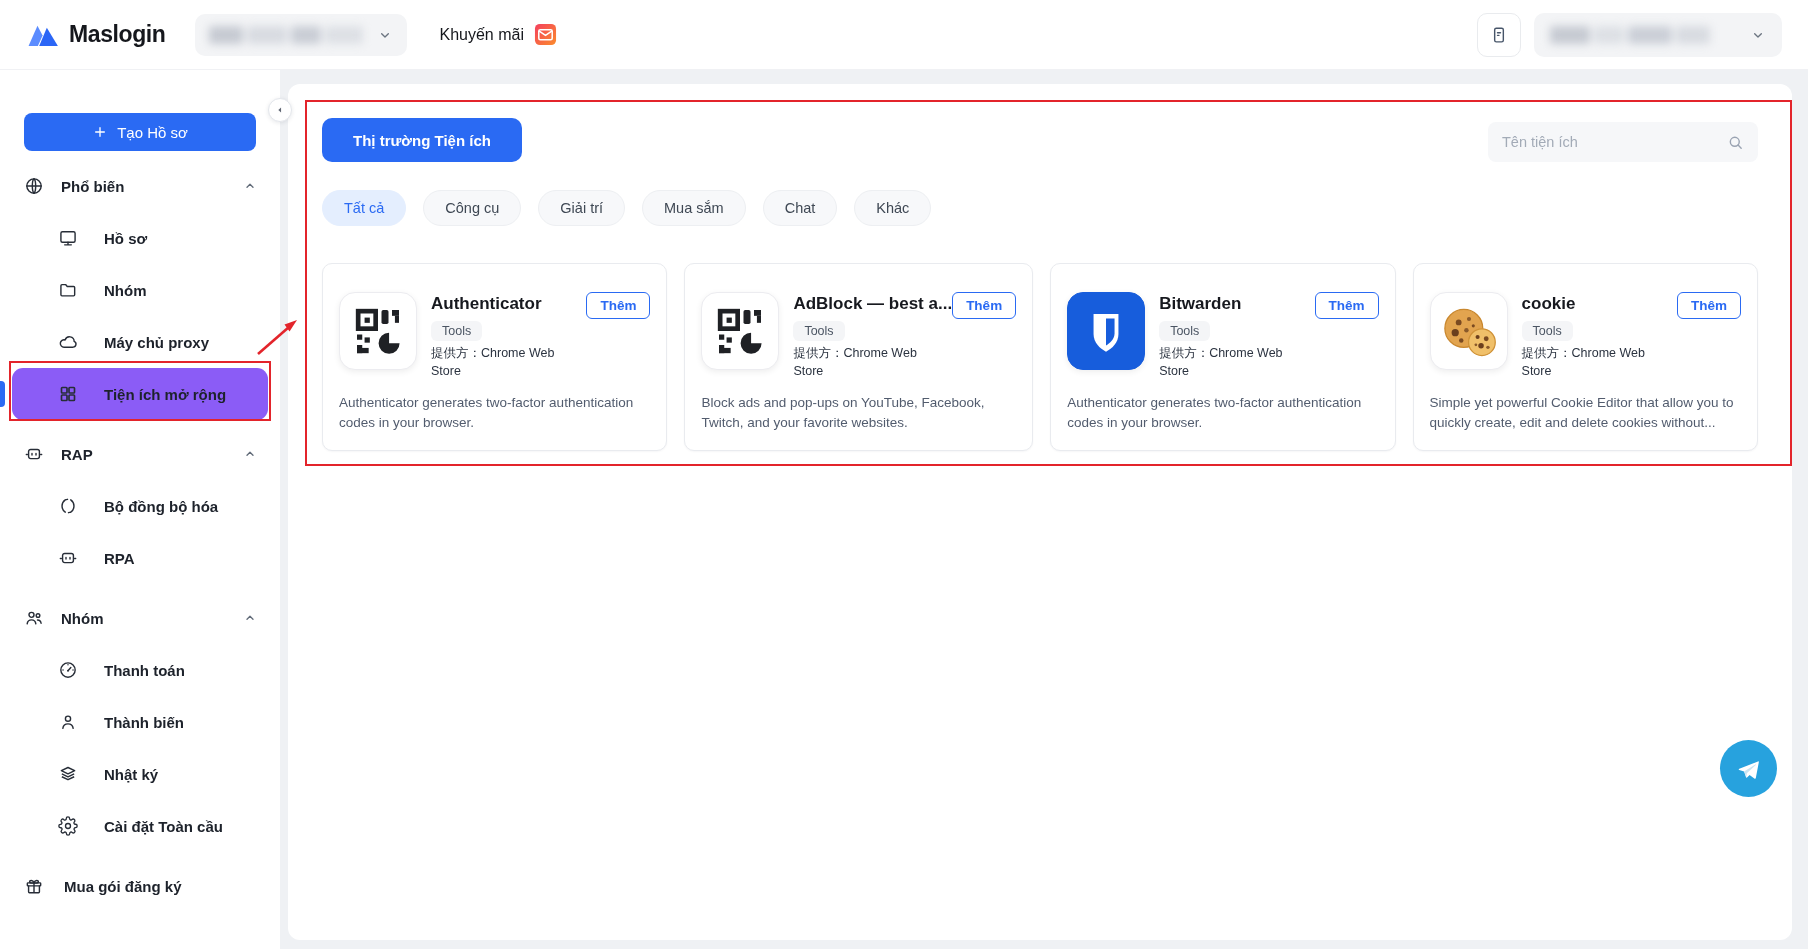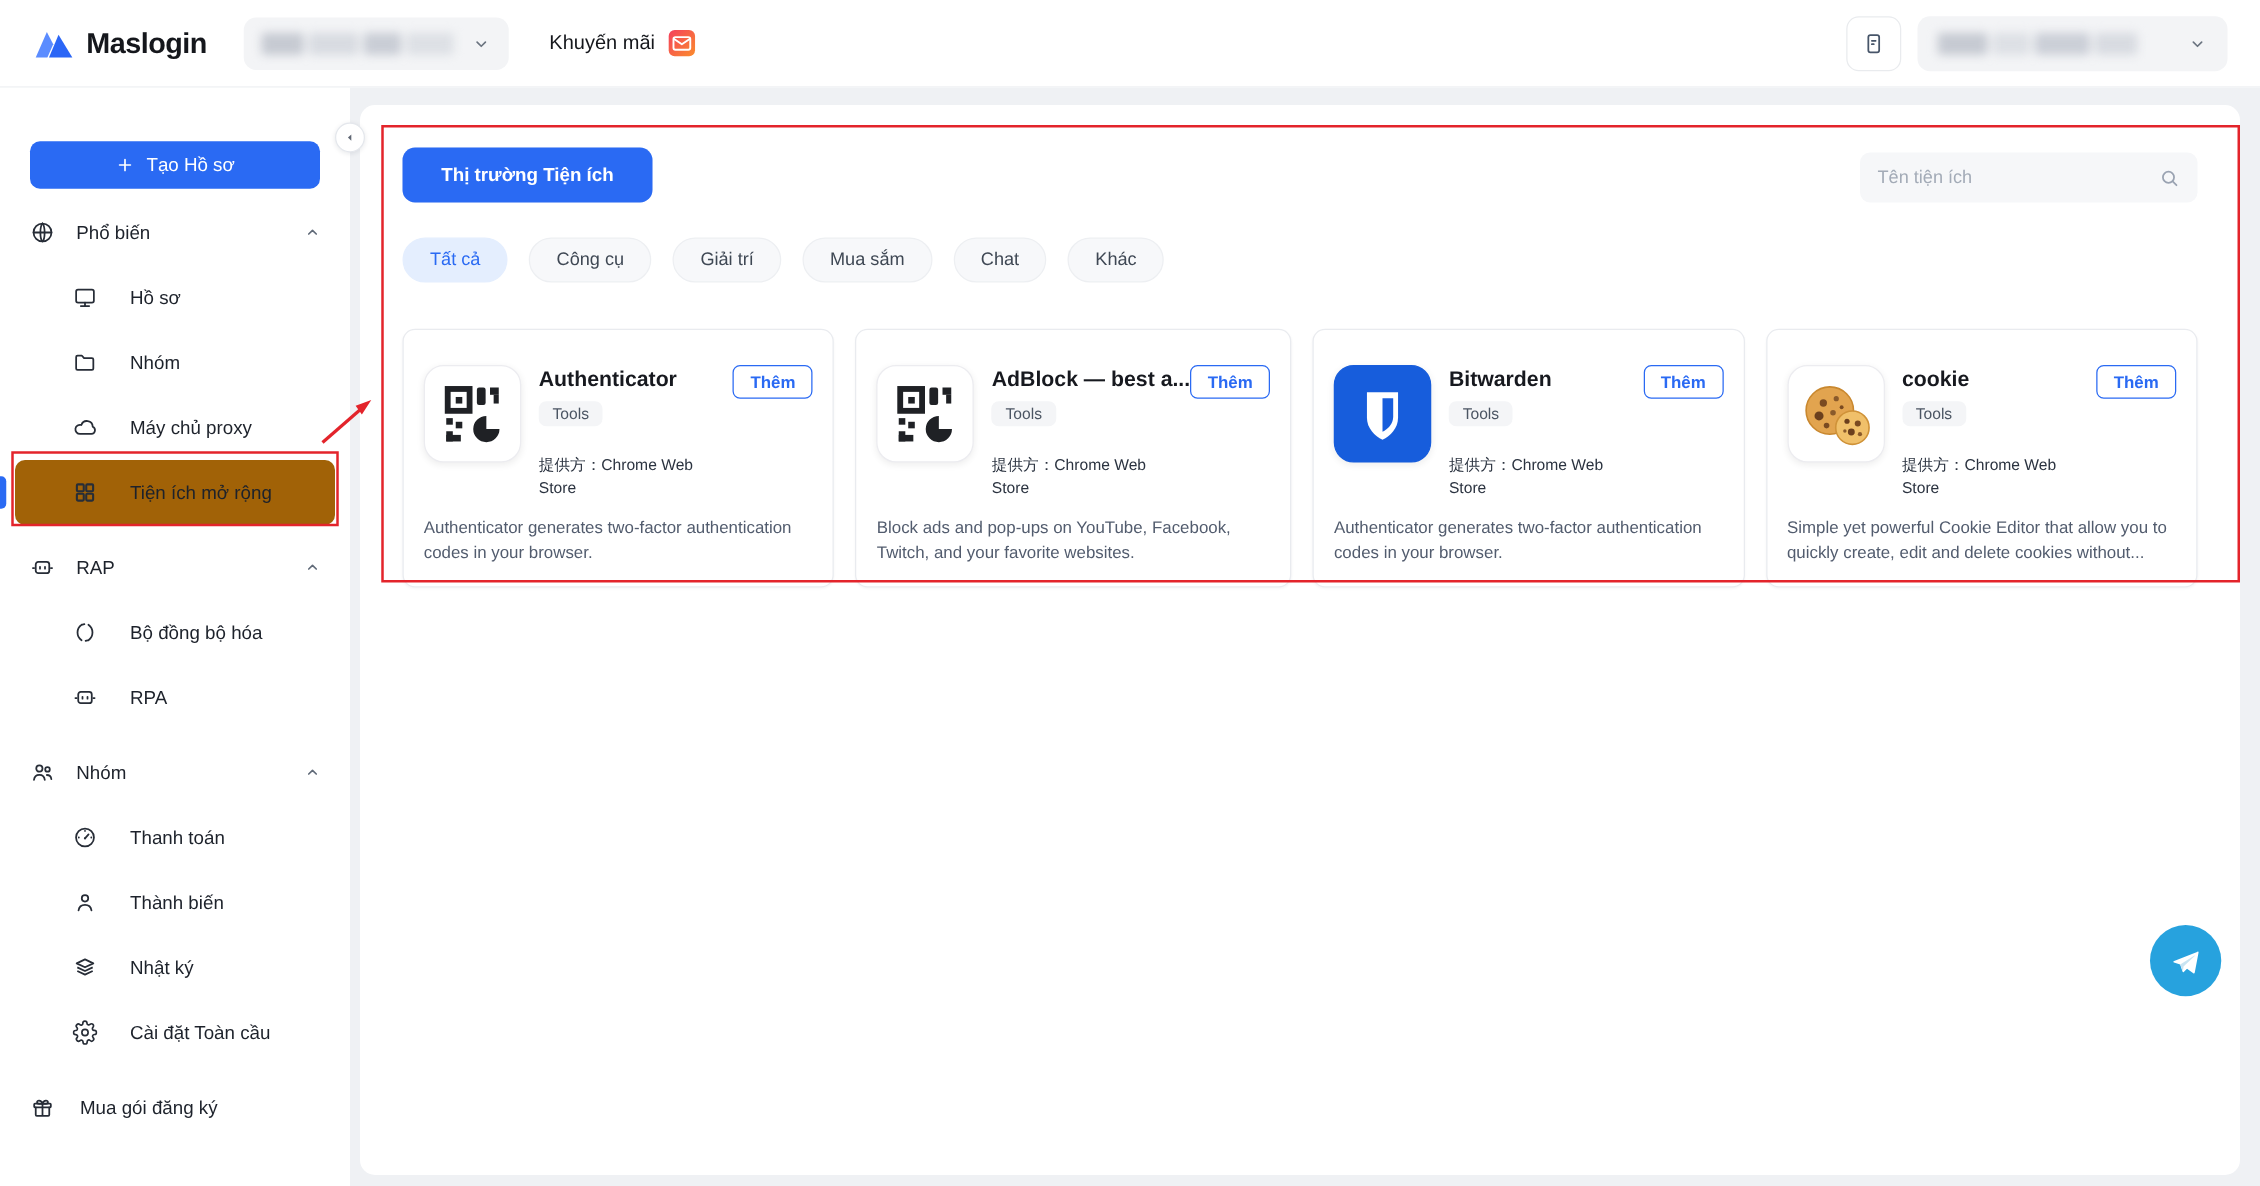--- a/index.html
+++ b/index.html
@@ -24,32 +24,32 @@
   .lang-pill { width:198px; height:44px; padding:0 16px; font-size:15px; color:#2a303b;
     justify-content:space-between; cursor:pointer; background:#f5f6f8;}
   .doc-btn { width:44px; height:44px; border:1px solid #e9ebee; background:#fff;
     border-radius:10px; margin:0 13px; display:flex; align-items:center; justify-content:center; cursor:pointer;}
   .acct-pill { width:248px; height:44px; padding:0 16px; gap:10px; cursor:pointer;}
   
   .sidebar { position:absolute; top:70px; left:0; width:280px; bottom:0; background:#fff; padding-top:43px; z-index:2;}
   .create-btn { width:232px; height:38px; margin:0 24px; border:none; border-radius:8px;
     background:#2a6af3; color:#fff; font-size:15px; font-family:inherit; display:flex;
     align-items:center; justify-content:center; gap:9px; cursor:pointer; }
-  .nav { margin-top:9px; }
+  .nav { margin-top:9px;font-weight:bold; }
   .srow { height:52px; margin:0 12px; display:flex; align-items:center; position:relative;
     border-radius:8px; cursor:pointer; }
   .srow.section { padding-left:12px; padding-right:10px; margin-top:8px; }
   .srow.child   { padding-left:46px; }
   .srow.top     { padding-left:12px; margin-top:8px; }
   .srow .lbl { font-size:15px; color:#1d222b; }
   .srow.section .lbl { margin-left:17px; }
   .srow.child .lbl   { margin-left:26px; }
   .srow.top .lbl     { margin-left:20px; }
   .srow .chev { margin-left:auto; display:flex; }
-  .srow.active { background:#a16207; }
+  .srow.active { background:#8b5cf6;border-radius:11px; }
   .srow.active::before { content:""; position:absolute; left:-12px; top:13px; bottom:13px;
     width:5px; background:#2a6af3; border-radius:0 4px 4px 0; }
   .nav-ic { width:20px; height:20px; flex:none; color:#272d37; display:flex; }
   .nav-ic svg { width:20px; height:20px; }
   
   .panel { position:absolute; left:288px; top:84px; width:1504px; bottom:9px;
     background:#fff; border-radius:12px; padding:34px 34px 0; z-index:1; }
   .collapse-btn { position:absolute; left:268px; top:98px; width:24px; height:24px;
     border-radius:50%; background:#fff; border:1px solid #e4e7ec;
     box-shadow:0 1px 4px rgba(20,30,50,.10); display:flex; align-items:center;
@@ -73,21 +73,21 @@
     padding:28px 16px 16px; box-shadow:0 1px 2px rgba(16,24,40,.04); }
   .card-top { display:flex; }
   .ext-ic { width:78px; height:78px; border-radius:16px; flex:none; overflow:hidden;
     border:1px solid #ececf0; box-shadow:0 2px 6px rgba(0,0,0,.07);
     display:flex; align-items:center; justify-content:center; background:#fff; }
   .ext-ic.bw { background:#175ddc; border-color:#175ddc; }
   .card-mid { margin-left:14px; display:flex; flex-direction:column; align-items:flex-start; min-width:0;}
   .ext-name { font-size:17px; font-weight:700; color:#17191f; margin-top:2px; white-space:nowrap; }
   .ext-tag { margin-top:7px; background:#f4f5f7; border-radius:6px; padding:3px 11px;
     font-size:12.5px; color:#4b5563; }
-  .ext-provider { margin-top:23px; font-size:12.5px; color:#2b3340; width:132px; line-height:1.4; }
+  .ext-provider { margin-top:4px; font-size:12.5px; color:#2b3340; width:132px; line-height:1.4; }
   .add-btn { margin-left:auto; flex:none; height:27px; padding:0 13px; background:#fff;
     border:1.5px solid #2a6af3; color:#2a6af3; border-radius:6px; font-size:13.5px;
     font-weight:700; font-family:inherit; cursor:pointer; }
   .ext-desc { margin-top:13px; font-size:13.5px; color:#525c6e; line-height:1.5; }
   
   .tg-fab { position:absolute; right:31px; top:740px; width:57px; height:57px; border-radius:50%;
     background:#27a2de; display:flex; align-items:center; justify-content:center;
     cursor:pointer; z-index:6; }
   
   .anno { position:absolute; border:2.5px solid #e3242b; z-index:10; pointer-events:none; }

